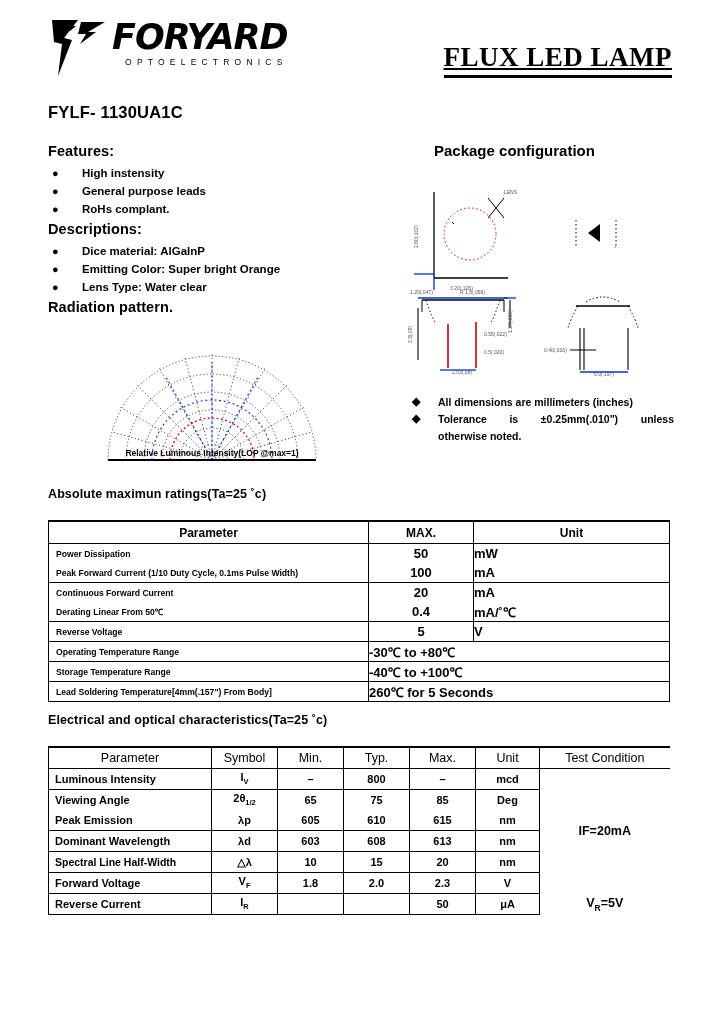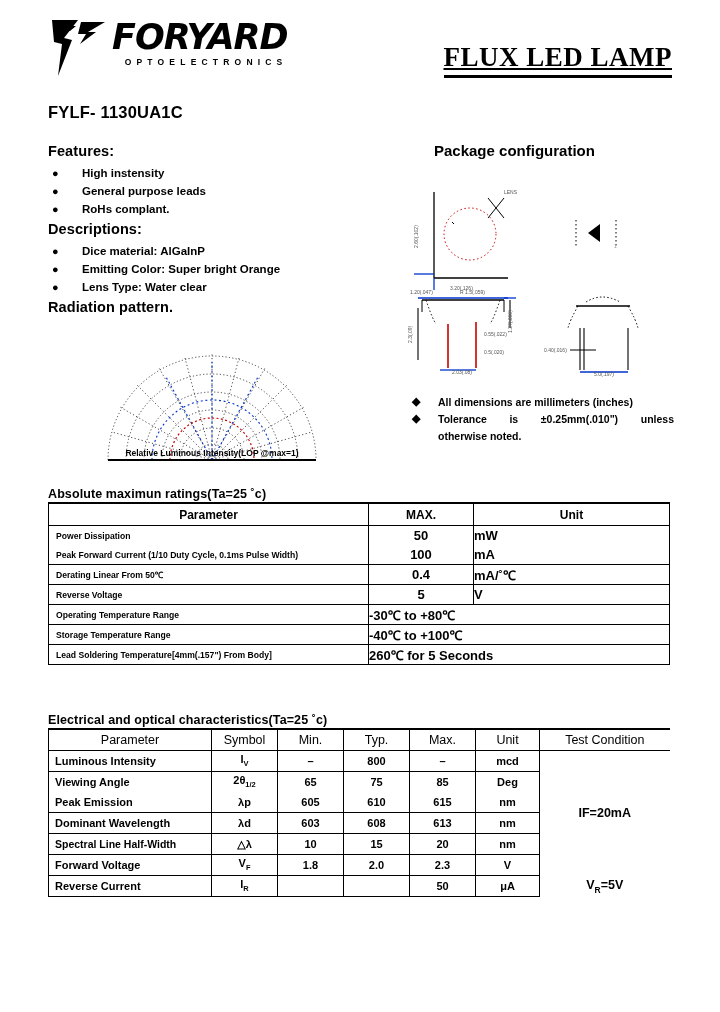--- a/index.html
+++ b/index.html
@@ -43,21 +43,21 @@
     font-family: "DejaVu Sans", sans-serif;
     font-weight: bold;
     font-style: italic;
     font-size: 35px;
     letter-spacing: -1px;
     line-height: 38px;
   }
   .logo-sub {
     font-family: "Liberation Sans", sans-serif;
     font-size: 8.5px;
-    font-weight: bold;
+    font-weight: normal;
     letter-spacing: 5.2px;
     margin-top: 2px;
     padding-left: 3px;
   }
   .doc-title {
     position: absolute;
     right: 0; top: 28px;
     font-family: "Liberation Serif", serif;
     font-weight: bold;
     font-size: 27px;
@@ -160,21 +160,21 @@
   .pkg-notes .note.just > span.lastline {
     display: block;
     text-align: left;
   }
 
   
   .tbl-title {
     font-size: 12.5px;
     font-weight: bold;
     letter-spacing: 0.1px;
-    margin-bottom: 1px;
+    margin-bottom: 19px;
   }
   table.dt {
     border-collapse: collapse;
     table-layout: fixed;
   }
   table.dt td, table.dt th {
     border: 1px solid #000;
     padding: 0;
     font-weight: bold;
     vertical-align: middle;
@@ -424,20 +424,25 @@
           <td class="pname nb-b">Power Dissipation</td>
           <td class="val nb-b">50</td>
           <td class="unit nb-b">mW</td>
         </tr>
         <tr>
           <td class="pname nb-t">Peak Forward Current (1/10 Duty Cycle, 0.1ms Pulse Width)</td>
           <td class="val nb-t">100</td>
           <td class="unit nb-t">mA</td>
         </tr>
         <tr>
+          <td class="pname nb-b">Continuous Forward Current</td>
+          <td class="val nb-b">20</td>
+          <td class="unit nb-b">mA</td>
+        </tr>
+        <tr>
           <td class="pname nb-t">Derating Linear From 50℃</td>
           <td class="val nb-t">0.4</td>
           <td class="unit nb-t">mA/˚℃</td>
         </tr>
         <tr>
           <td class="pname">Reverse Voltage</td>
           <td class="val">5</td>
           <td class="unit">V</td>
         </tr>
         <tr>

